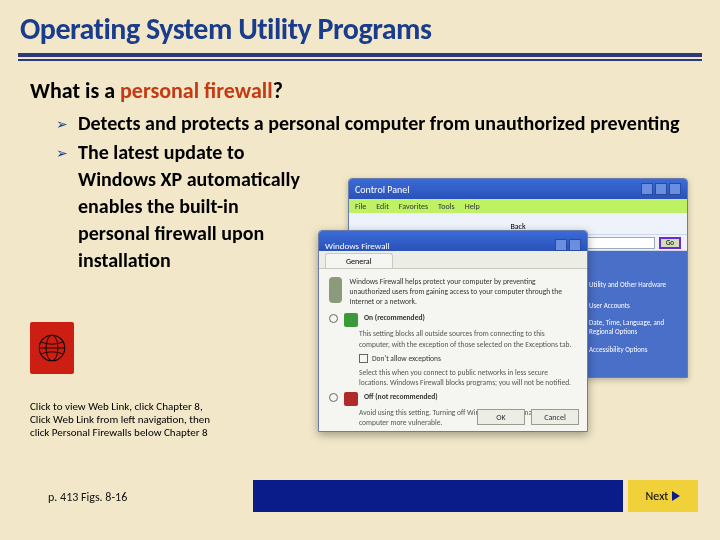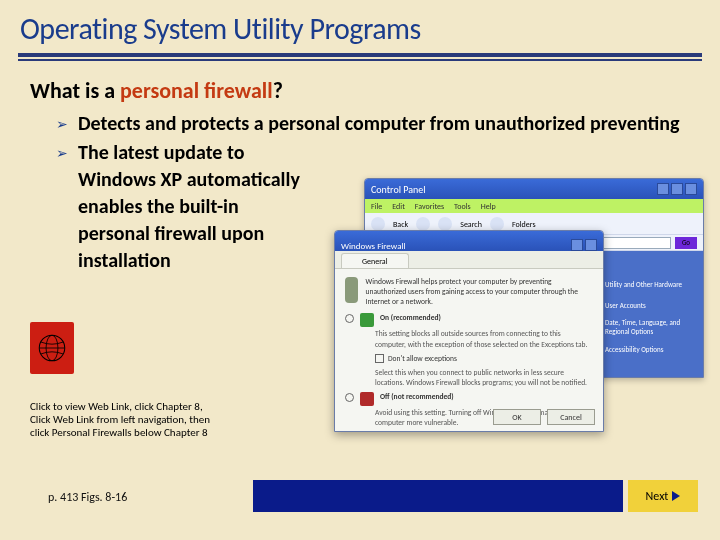--- a/index.html
+++ b/index.html
@@ -6,21 +6,21 @@
   html, body { width: 720px; height: 540px; font-family: Calibri, "Segoe UI", Arial, sans-serif; }
   .slide {
     width: 720px; height: 540px;
     background: #f2e8c9;
     position: relative;
     overflow: hidden;
   }
   .title {
     padding: 10px 20px 0 20px;
     font-size: 30px;
-    font-weight: 400;
+    font-weight: 700;
     color: #1a3c8c;
     letter-spacing: -0.5px;
   }
   .rule {
     margin: 6px 18px 0 18px;
     border-top: 4px solid #2a3a7a;
     border-bottom: 2px solid #2a3a7a;
     height: 8px;
   }
   .question {
@@ -107,21 +107,21 @@
   }
   .nextbtn .arrow {
     width: 0; height: 0;
     border-left: 8px solid #0a1b8a;
     border-top: 5px solid transparent;
     border-bottom: 5px solid transparent;
   }
   
   .shot {
     position: absolute;
-    left: 334px;
+    left: 318px;
     top: 178px;
     width: 304px;
     height: 254px;
   }
   .cp-win {
     position: absolute;
     left: 30px; top: 0;
     width: 340px; height: 200px;
     background: #e9eef6;
     border: 1px solid #6a7ca8;
@@ -153,34 +153,35 @@
   }
   .cp-tool {
     height: 22px;
     background: #eef2fb;
     display: flex;
     align-items: center;
     gap: 8px;
     padding: 0 6px;
     font-size: 8px;
     border-bottom: 1px solid #cfd7ea;
+    flex-direction: column;
   }
   .cp-tool .tb { width:14px;height:14px; background:#d9e2f5; border-radius:50%; }
   .cp-addr {
     height: 16px;
     background: #eef2fb;
     display: flex;
     align-items: center;
     gap: 4px;
     padding: 0 6px;
     font-size: 8px;
     border-bottom: 1px solid #cfd7ea;
   }
   .cp-addr .field { flex:1; height:12px; background:#fff; border:1px solid #9ab; padding:0 4px; display:flex; align-items:center; }
-  .cp-addr .go { width:22px; height:12px; background:#cfe0b8; border:6px solid #6d28d9; font-size:7px; display:flex; align-items:center; justify-content:center; }
+  .cp-addr .go { width:22px; height:12px; background:#cfe0b8; border:2px solid #6d28d9; font-size:7px; display:flex; align-items:center; justify-content:center; }
   .cp-body { display:flex; height: calc(100% - 72px); }
   .cp-side {
     width: 90px;
     background: linear-gradient(#6a8fe0,#4a6fc8);
     padding: 6px;
   }
   .cp-side .panel { background:#bcd0f5; border-radius:3px; padding:4px; font-size:7px; color:#1a3c8c; }
   .cp-main {
     flex:1;
     background: #4a6fc8;

